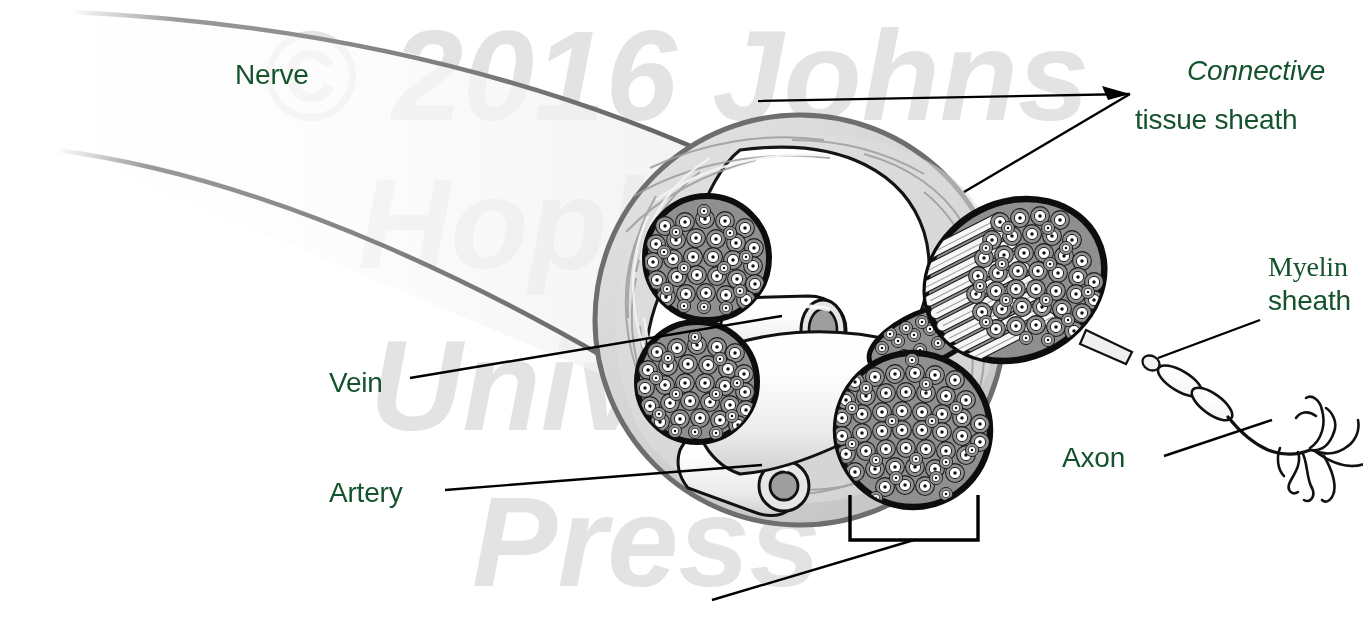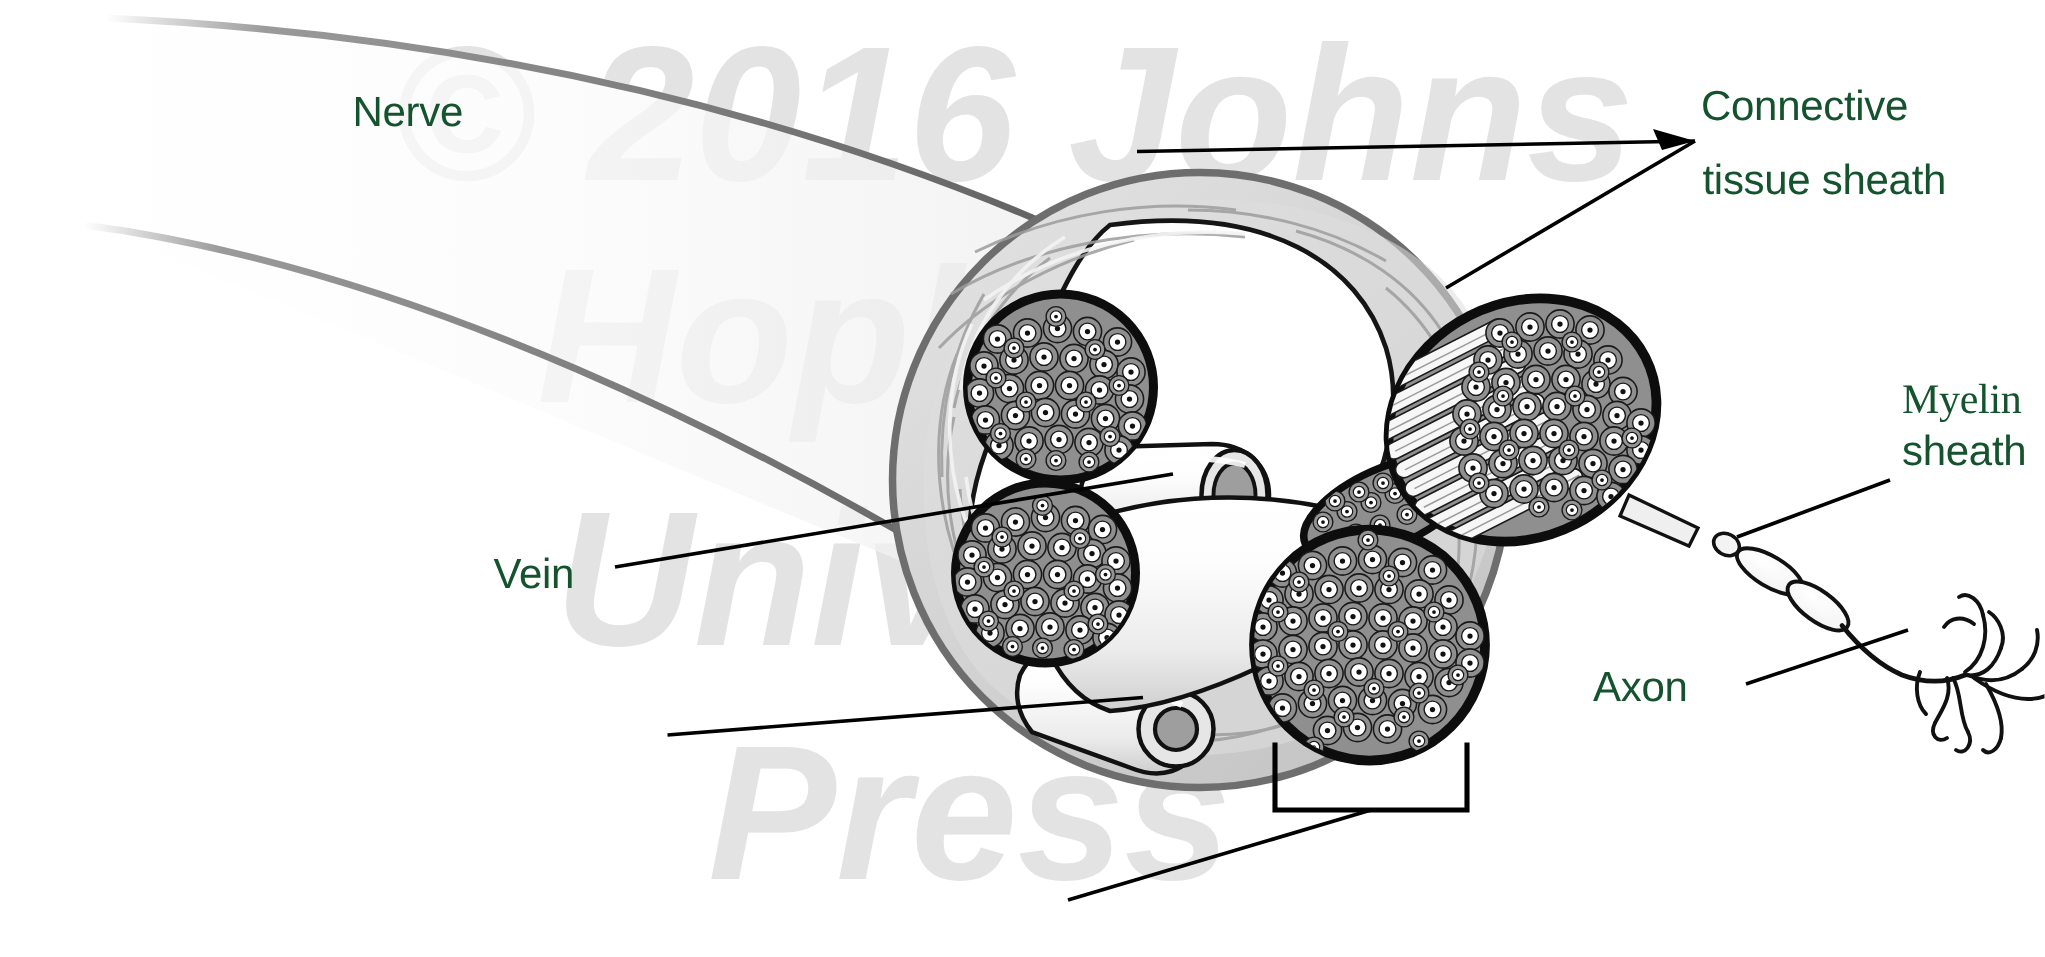--- a/index.html
+++ b/index.html
@@ -481,25 +481,26 @@
     <path d="M 1090 94 L 1062 86 L 1068 100 Z" fill="#000000"></path>
 
     <g stroke="#000000" fill="none" stroke-width="3.4">
       <path d="M 810 495 L 810 540 L 938 540 L 938 495"></path>
     </g>
 
   </svg>
 
   <div class="lbl" style="left:195px;top:54px;">Nerve</div>
 
-  <div class="lbl" style="left:1094px;top:50px;">Connective</div>
+  <div class="lbl" style="left:1147px;top:50px;font-style:italic;">Connective</div>
   <div class="lbl" style="left:1095px;top:99px;">tissue sheath</div>
 
   <div class="lbl" style="left:1228px;top:246px;font-family:Liberation Serif, serif;">Myelin</div>
   <div class="lbl" style="left:1228px;top:280px;">sheath</div>
 
   <div class="lbl" style="left:1022px;top:437px;text-align:right;">Axon</div>
 
   <div class="lbl" style="left:289px;top:362px;">Vein</div>
 
+  <div class="lbl" style="left:289px;top:472px;">Artery</div>
 
 
 </div>
 
 </body></html>

